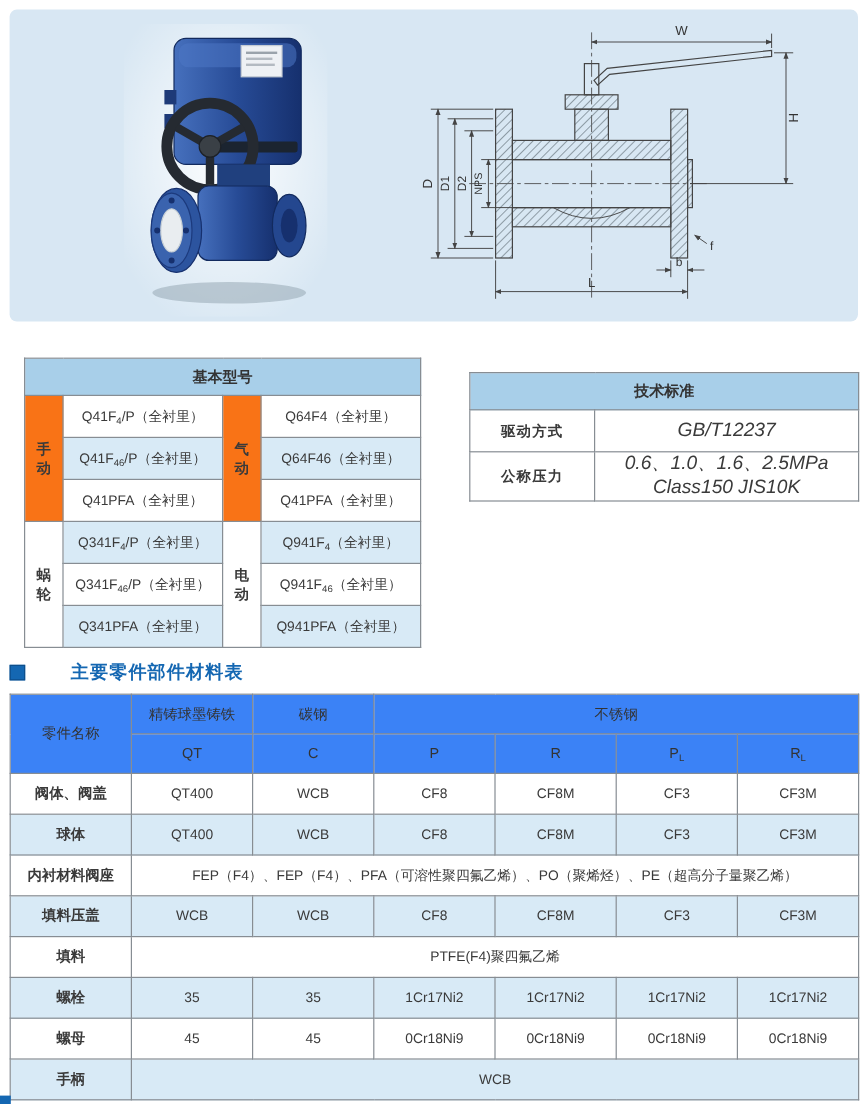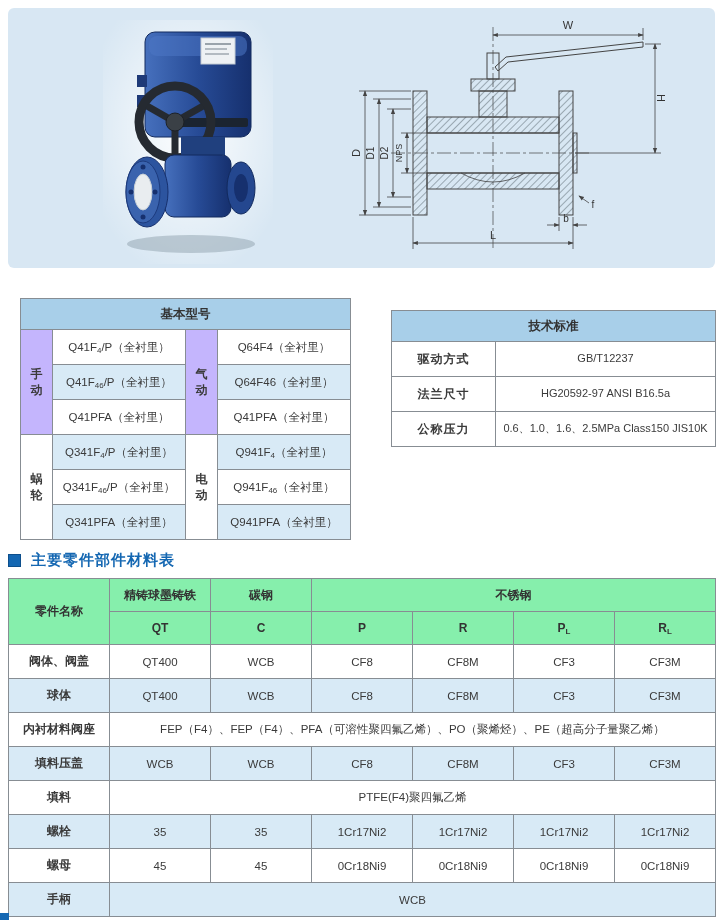--- a/index.html
+++ b/index.html
@@ -21,38 +21,38 @@
   table.tbl { border-collapse:collapse; table-layout:fixed; position:absolute; font-size:12px; }
   table.tbl th, table.tbl td { border:1px solid #878d93; background:#ffffff; text-align:center; vertical-align:middle; padding:0 4px; }
   table.tbl th.hd { height:30px; background:#a8cfe9; font-weight:bold; font-size:12.5px; color:#333; }
   tr.alt td { background:#d8eaf6; }
   td.keep-white { background:#ffffff !important; }
   sub { font-size:8px; vertical-align:-2px; }
 
   
   table.models { left:20px; top:298px; width:330px; }
   table.models td { height:34px; }
-  table.models td.drive { font-weight:bold; background:#c4b5fd; }
+  table.models td.drive { font-weight:bold; background:#f97316; }
   table.models td.drive span { display:inline-block; width:1em; word-break:break-all; line-height:1.35; }
   table.models td.model { font-size:11.5px; }
 
   
   table.tech { left:391px; top:310px; width:324px; }
   table.tech td { height:34px; }
   table.tech td.lbl { font-weight:bold; letter-spacing:1px; }
-  table.tech td.val { font-size:11px; white-space:pre-line; line-height:1.25; }
-
-  
-  .section-title { position:absolute; left:8px; top:550px; height:20px; display:flex; align-items:center; }
+  table.tech td.val { font-size:16px; white-space:pre-line; line-height:1.25;font-style:italic; }
+
+  
+  .section-title { position:absolute; left:8px; top:550px; height:20px; display:flex; align-items:center;gap:28px; }
   .section-title .bullet { width:11px; height:11px; background:#1467b2; border:1px solid #0d4f8c; margin-right:10px; }
   .section-title .txt { color:#1467b2; font-size:15px; font-weight:bold; letter-spacing:1px; }
 
   
   table.mats { left:8px; top:578px; width:707px; }
-  table.mats th { height:32px; background:#86efac; font-weight:bold; color:#333; }
+  table.mats th { height:32px; background:#3b82f6; font-weight:normal; color:#333; }
   table.mats td { height:33px; font-size:11.5px; }
   table.mats td.part { font-weight:bold; font-size:12px;text-align:center; }
 
   .corner-mark { position:absolute; left:0; top:913px; width:9px; height:7px; background:#1467b2; }
 </style>
 </head>
 <body>
 
 <div class="page">
 
@@ -232,24 +232,20 @@
       <tr>
           <th class="hd" colspan="2">技术标准</th>
         </tr>
     </thead>
     <tbody>
       <tr>
         <td class="lbl">驱动方式</td>
         <td class="val">GB/T12237</td>
       </tr>
       <tr>
-        <td class="lbl">法兰尺寸</td>
-        <td class="val">HG20592-97 ANSI B16.5a</td>
-      </tr>
-      <tr>
         <td class="lbl">公称压力</td>
         <td class="val">0.6、1.0、1.6、2.5MPa Class150 JIS10K</td>
       </tr>
     </tbody>
   </table>
 
   <div class="section-title">
     <span class="bullet"></span>
     <span class="txt">主要零件部件材料表</span>
   </div>

